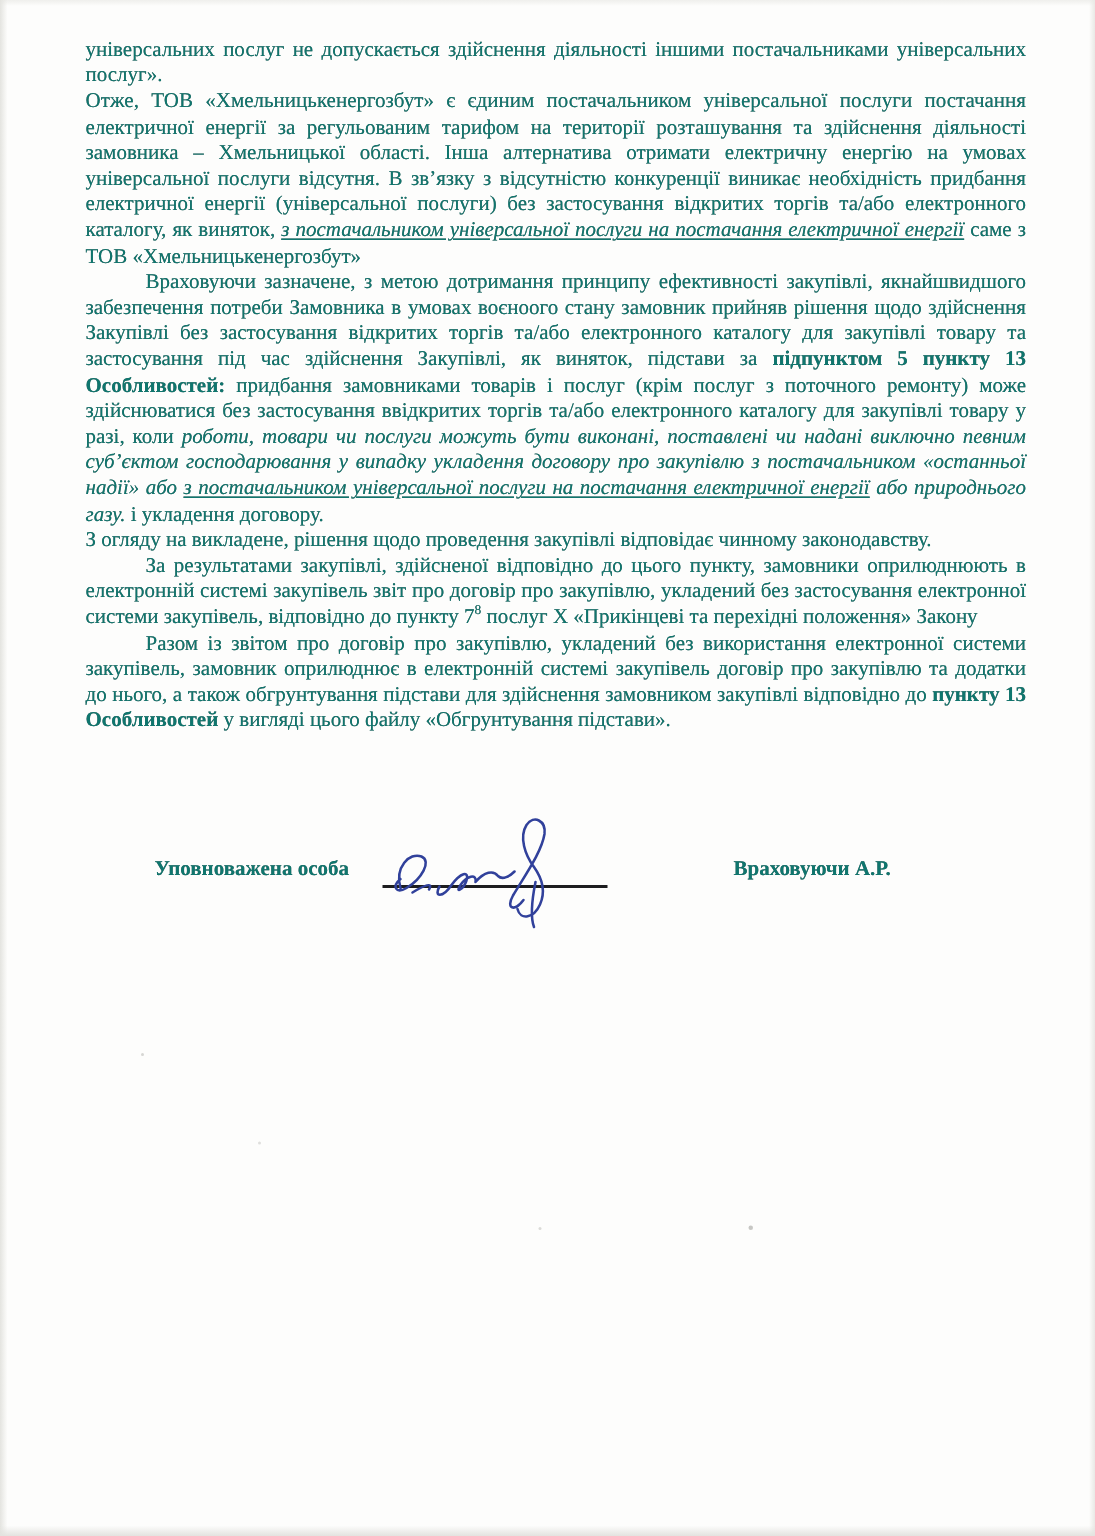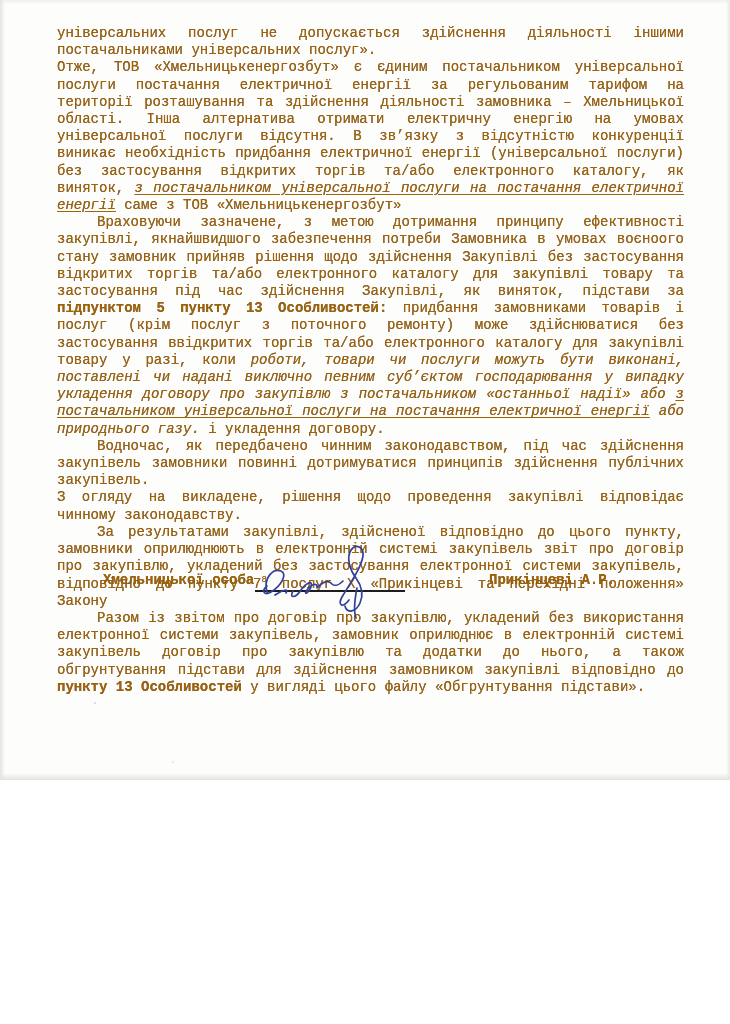--- a/index.html
+++ b/index.html
@@ -1,22 +1,22 @@
 <!DOCTYPE html>
 <html lang="uk"><head>
 <meta charset="utf-8">
 <style>
   html,body{margin:0;padding:0;background:#ffffff;}
   .page{
     position:relative;
-    width:730px;height:780px;
+    width:730px;height:1024px;
     background:#fdfdfc;
     overflow:hidden;
-    font-family:Liberation Mono, monospace;
-    color:#a16207;
+    font-family:Liberation Serif, serif;
+    color:#0f766e;
   }
   
   .edge-left{position:absolute;left:0;top:0;width:5px;height:100%;
     background:linear-gradient(90deg,#e4e4e0,rgba(255,255,255,0));}
   .edge-right{position:absolute;right:0;top:0;width:4px;height:100%;
     background:linear-gradient(270deg,#e9e9e5,rgba(255,255,255,0));}
   .edge-bottom{position:absolute;left:0;bottom:0;width:100%;height:7px;
     background:linear-gradient(0deg,#e3e3df,rgba(255,255,255,0));}
   .edge-top{position:absolute;left:0;top:0;width:100%;height:4px;
     background:linear-gradient(180deg,#efefec,rgba(255,255,255,0));}
@@ -61,38 +61,37 @@
   <div class="speck" style="left:172px;top:761px;width:2px;height:2px;opacity:.3;"></div>
 
   <div class="content">
 
     <p><span>універсальних послуг не допускається здійснення діяльності іншими постачальниками універсальних послуг».</span></p>
 
     <p><span>Отже, ТОВ «Хмельницькенергозбут» є єдиним постачальником універсальної послуги постачання електричної енергії за регульованим тарифом на території розташування та здійснення діяльності замовника – Хмельницької області. Інша алтернатива отримати електричну енергію на умовах універсальної послуги відсутня. В зв’язку з відсутністю конкуренції виникає необхідність придбання електричної енергії (універсальної послуги) без застосування відкритих торгів та/або електронного каталогу, як виняток, </span><span class="ui">з постачальником універсальної послуги на постачання електричної енергії</span><span> саме з ТОВ «Хмельницькенергозбут»</span></p>
 
     <p class="indent"><span>Враховуючи зазначене, з метою дотримання принципу ефективності закупівлі, якнайшвидшого забезпечення потреби Замовника в умовах воєноого стану замовник прийняв рішення щодо здійснення Закупівлі без застосування відкритих торгів та/або електронного каталогу для закупівлі товару та застосування під час здійснення Закупівлі, як виняток, підстави за </span><span class="b">підпунктом 5 пункту 13 Особливостей:</span><span> придбання замовниками товарів і послуг (крім послуг з поточного ремонту) може здійснюватися без застосування ввідкритих торгів та/або електронного каталогу для закупівлі товару у разі, коли </span><span class="i">роботи, товари чи послуги можуть бути виконані, поставлені чи надані виключно певним суб’єктом господарювання у випадку укладення договору про закупівлю з постачальником «останньої надії» або </span><span class="ui">з постачальником універсальної послуги на постачання електричної енергії</span><span class="i"> або природнього газу.</span><span> і укладення договору.</span></p>
 
-    <p class="indent"><span>Водночас, як передбачено чинним законодавством, під час здійснення закупівель замовники повинні дотримуватися принципів здійснення публічних закупівель.</span></p>
 
     <p><span>З огляду на викладене, рішення щодо проведення закупівлі відповідає чинному законодавству.</span></p>
 
     <p class="indent block-6"><span>За результатами закупівлі, здійсненої відповідно до цього пункту, замовники оприлюднюють в електронній системі закупівель звіт про договір про закупівлю, укладений без застосування електронної системи закупівель, відповідно до пункту 7</span><sup class="fn">8</sup><span>  послуг Х «Прикінцеві та перехідні положення» Закону</span></p>
 
     <p class="indent block-7"><span>Разом із звітом про договір про закупівлю, укладений без використання електронної системи закупівель, замовник оприлюднює в електронній системі закупівель договір про закупівлю та додатки до нього, а також обгрунтування підстави для здійснення замовником закупівлі відповідно до </span><span class="b">пункту 13 Особливостей</span><span> у вигляді цього файлу «Обгрунтування підстави».</span></p>
 
   </div>
 
   <div class="sig-block">
-    <span class="sig-role">Хмельницької особа</span>
+    <span class="sig-role">Уповноважена особа</span>
     <span class="sig-line"></span>
     <svg class="sig-svg" viewBox="0 0 170 96">
       <g fill="none" stroke="#31419b" stroke-width="1.7" stroke-linecap="round" stroke-linejoin="round">
         <path d="M22 52 C18 38 28 28 36 31 C43 34 36 46 26 52 C19 56 16 51 22 46"></path>
         <path d="M30 55 C38 50 44 48 41 53"></path>
         <path d="M48 51 C44 58 50 59 56 50 C62 42 68 40 66 47 C64 53 58 56 62 50 C66 44 73 42 72 48 C78 41 84 40 87 44 C90 47 95 44 98 41"></path>
         <path d="M104 60 C98 68 92 66 97 57 C106 42 116 28 118 16 C119 7 111 3 106 10 C101 18 105 30 111 38 C116 45 119 54 115 63 C111 72 102 74 100 66"></path>
         <path d="M112 48 C110 58 108 70 111 78"></path>
       </g>
     </svg>
-    <span class="sig-name">Прикінцеві А.Р.</span>
+    <span class="sig-name">Враховуючи А.Р.</span>
   </div>
 
 </div>
 
 </body></html>

